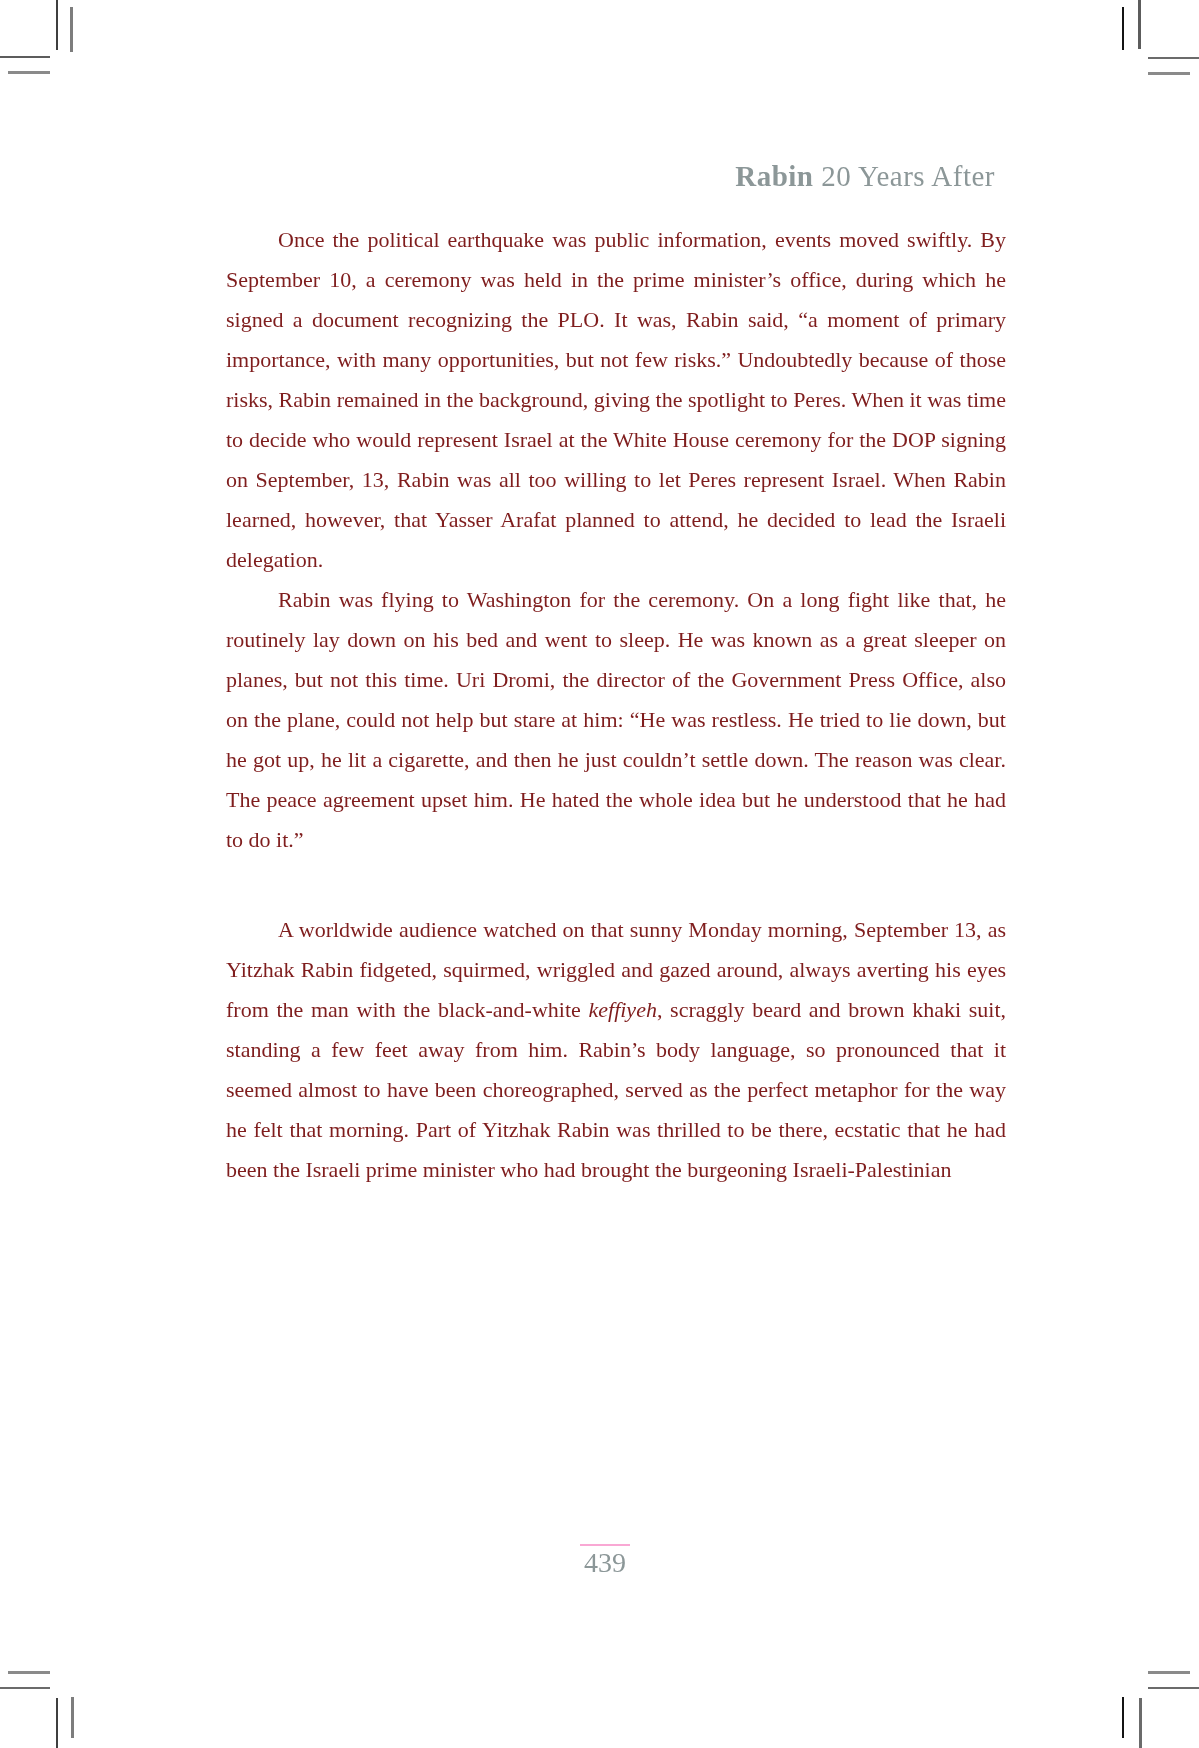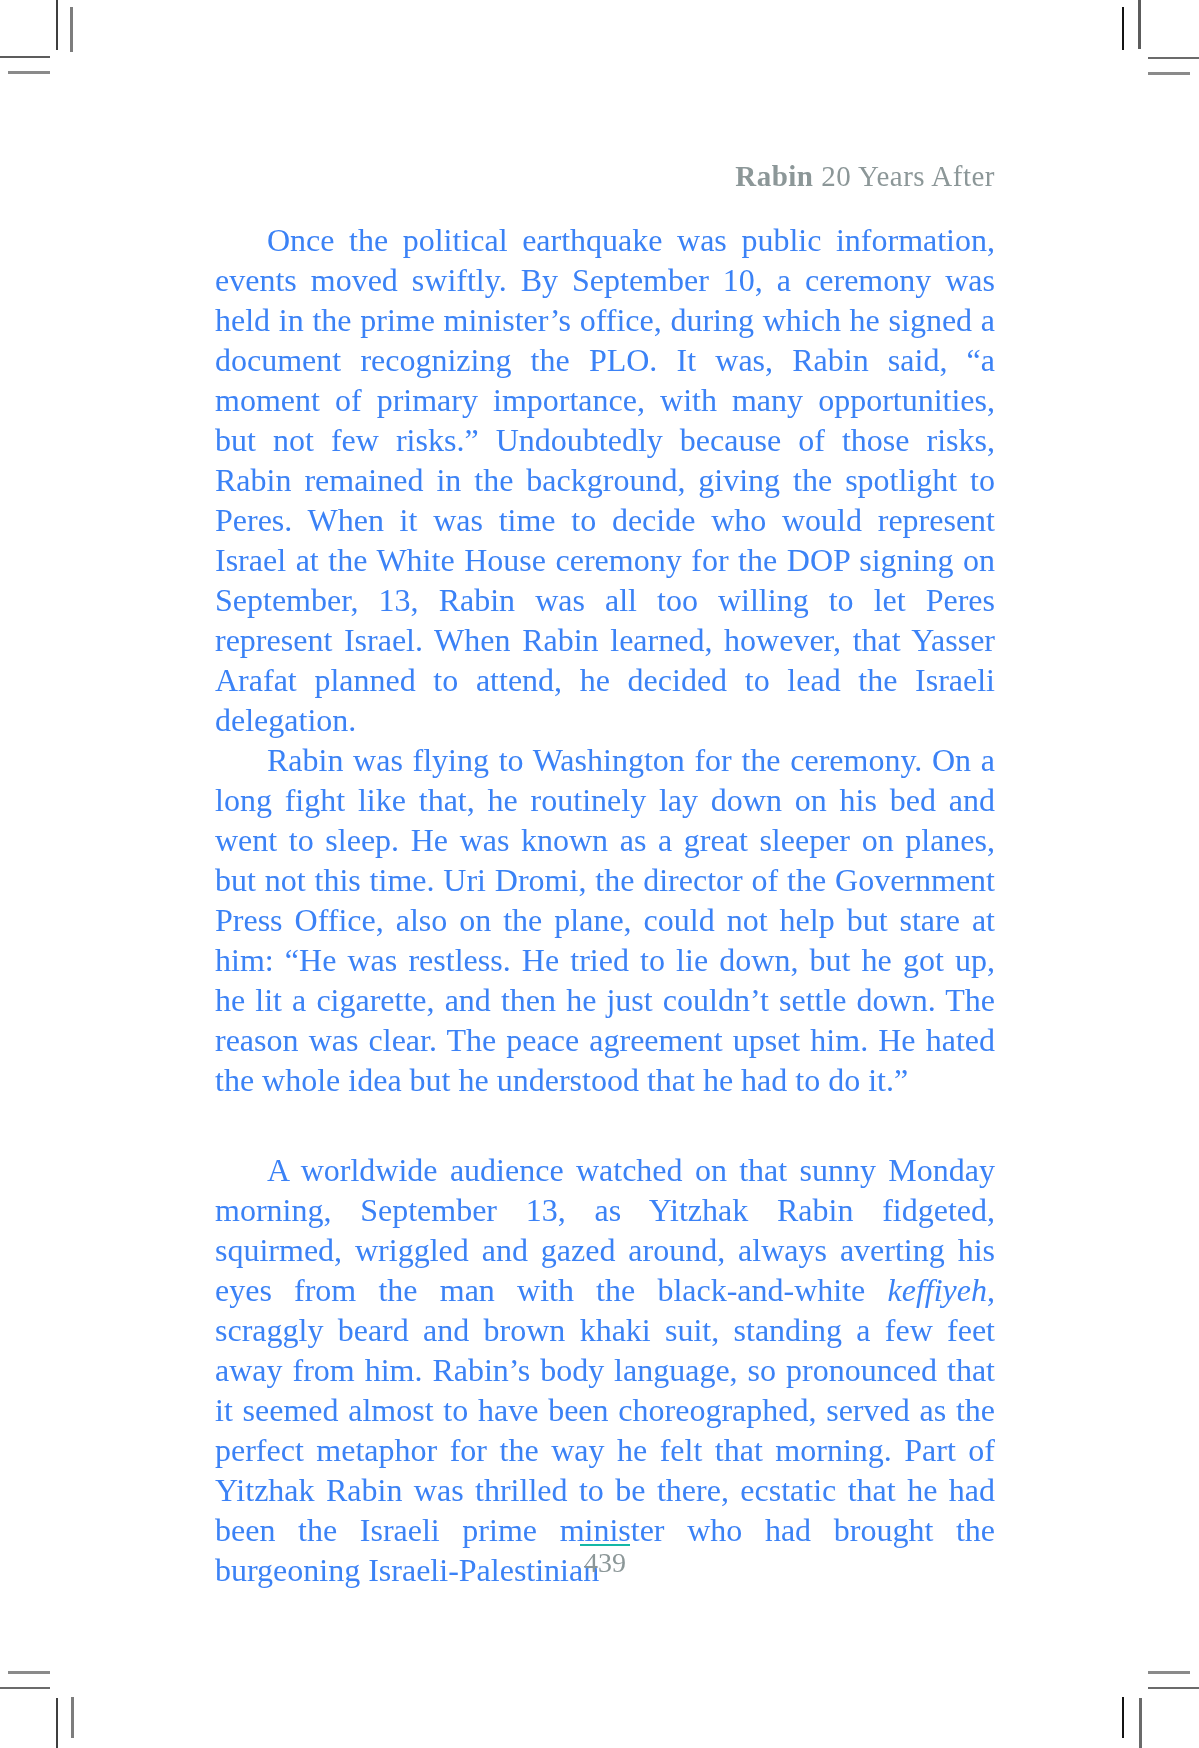--- a/index.html
+++ b/index.html
@@ -30,46 +30,46 @@
     line-height: 32px;
     color: #8c9798;
     letter-spacing: 0.5px;
   }
   .running-head .rh-bold { font-weight: bold; }
 
   
   .body-text {
     position: absolute;
     top: 220px;
-    left: 215px;
+    left: 226px;
     width: 780px;
-    font-size: 32px;
+    font-size: 22px;
     line-height: 40px;
-    color: #3b82f6;
+    color: #7f1d1d;
     text-align: justify;
   }
   .body-text p {
     margin: 0;
     padding: 0;
     text-indent: 52px;
   }
   .body-text p.para-gap { margin-top: 50px; }
   .body-text i { }
 
   
   .folio {
     position: absolute;
     top: 1544px;
     left: 215px;
     width: 780px;
     text-align: center;
   }
   .folio-num {
     display: inline-block;
-    border-top: 2px solid #14b8a6;
+    border-top: 2px solid #f9a8d4;
     padding: 1px 4px 0 4px;
     font-size: 28px;
     line-height: 32px;
     color: #8c9798;
     font-family: Liberation Serif, serif;
   }
 </style>
 </head>
 <body>
 

